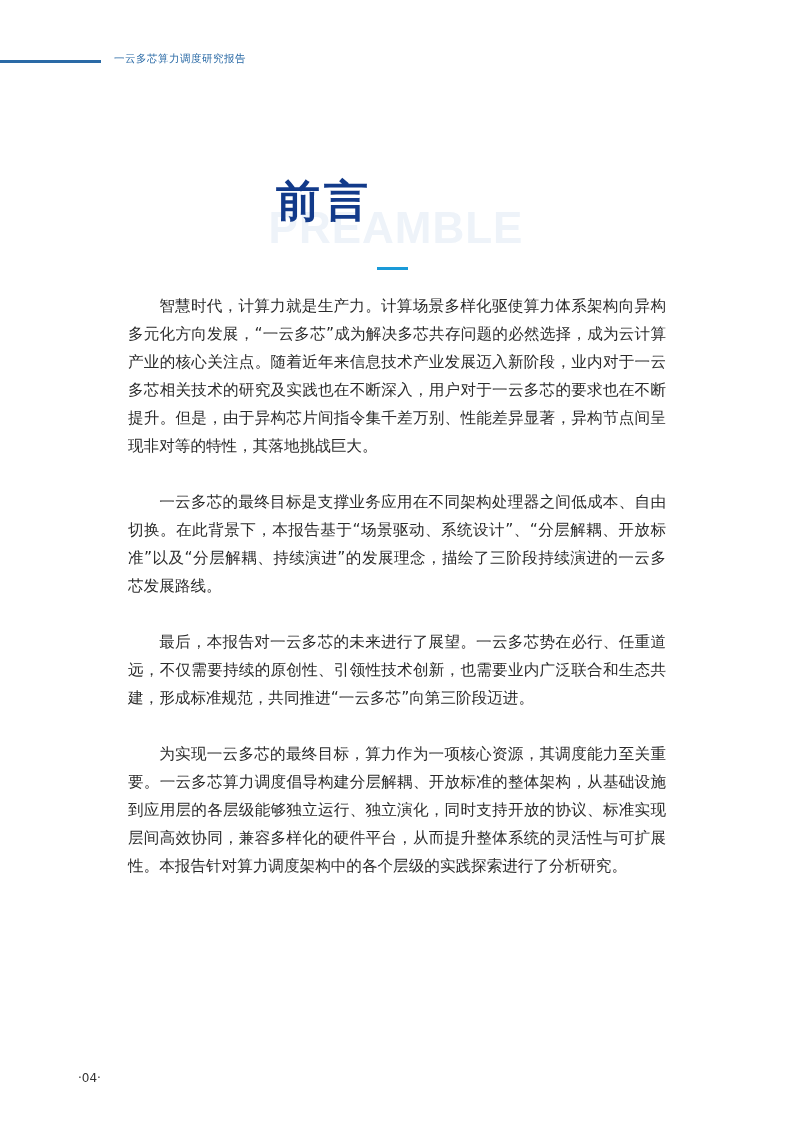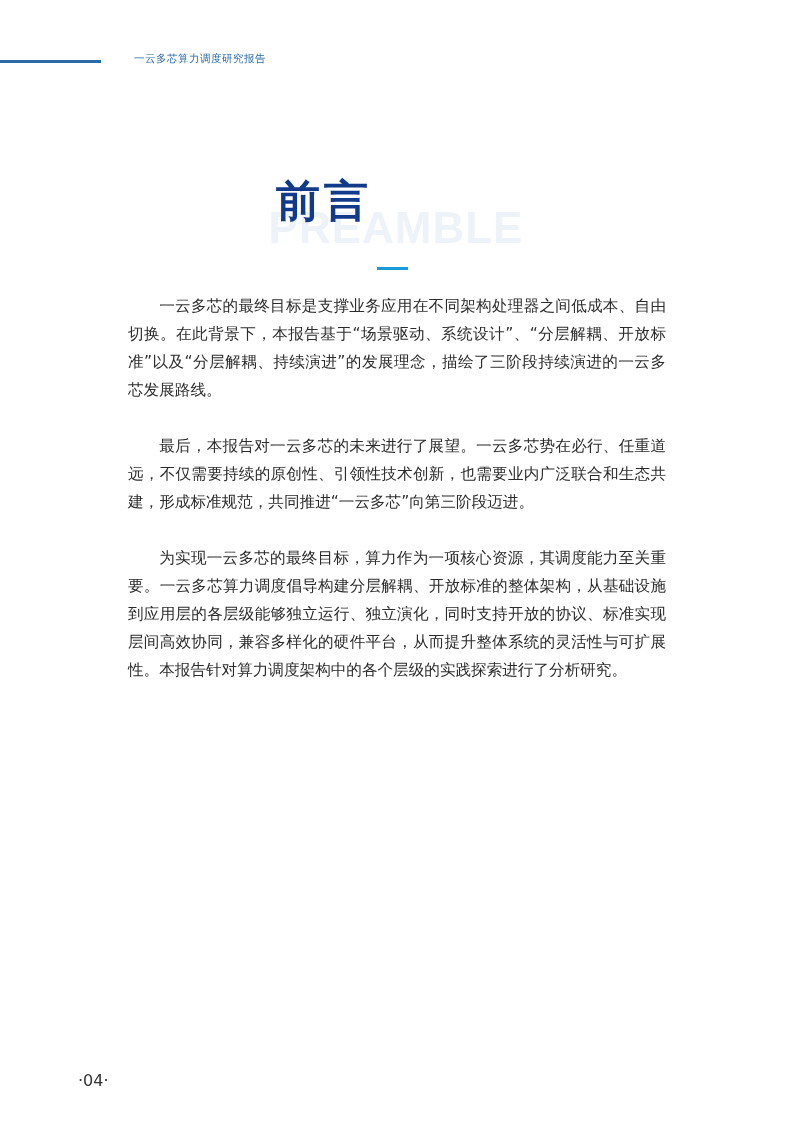--- a/index.html
+++ b/index.html
@@ -1,34 +1,35 @@
 <!DOCTYPE html>
 <html><head>
 <meta charset="utf-8">
 <style>
   html, body { margin:0; padding:0; }
   body { width:793px; height:1122px; background:#ffffff; position:relative; overflow:hidden; font-family:"DejaVu Sans", sans-serif; }
   .hdr-line { position:absolute; left:0; top:60px; width:101px; height:3px; background:#2a6aa6; }
-  .hdr-title { position:absolute; left:114px; top:52px; font-size:10.5px; color:#2a6aa6; letter-spacing:0.5px;margin-left:20px; }
+  .hdr-title { position:absolute; left:114px; top:52px; font-size:10.5px; color:#2a6aa6; letter-spacing:0.5px; }
   .bg-word { position:absolute; left:0; width:792px; top:203px; text-align:center; font-family:"Liberation Sans", sans-serif; font-weight:bold; font-size:44px; color:#eef3f9; letter-spacing:1px; }
   .title { position:absolute; left:0; width:648px; top:172px; text-align:center; font-size:44px; font-weight:bold; color:#123a8a; letter-spacing:4px; }
   .title-bar { position:absolute; left:377px; top:267px; width:31px; height:3px; background:#1a9ad8; }
   .body { position:absolute; left:128px; top:292px; width:538px; font-size:15.6px; line-height:28px; color:#2b2b2b; text-align:justify; }
   .body p { margin:0 0 28px 0; text-indent:2em; }
-  .page-num { position:absolute; left:78px; top:1071px; font-size:16px; color:#333; }
+  .page-num { position:absolute; left:78px; top:1071px; font-size:12px; color:#333; }
 </style>
 </head>
 <body>
 
 <div class="hdr-line"></div>
 <div class="hdr-title">一云多芯算力调度研究报告</div>
 
 <div class="bg-word">PREAMBLE</div>
 <div class="title">前言</div>
 <div class="title-bar"></div>
 
 <div class="body">
+  <p>智慧时代，计算力就是生产力。计算场景多样化驱使算力体系架构向异构多元化方向发展，“一云多芯”成为解决多芯共存问题的必然选择，成为云计算产业的核心关注点。随着近年来信息技术产业发展迈入新阶段，业内对于一云多芯相关技术的研究及实践也在不断深入，用户对于一云多芯的要求也在不断提升。但是，由于异构芯片间指令集千差万别、性能差异显著，异构节点间呈现非对等的特性，其落地挑战巨大。</p>
   <p>一云多芯的最终目标是支撑业务应用在不同架构处理器之间低成本、自由切换。在此背景下，本报告基于“场景驱动、系统设计”、“分层解耦、开放标准”以及“分层解耦、持续演进”的发展理念，描绘了三阶段持续演进的一云多芯发展路线。</p>
   <p>最后，本报告对一云多芯的未来进行了展望。一云多芯势在必行、任重道远，不仅需要持续的原创性、引领性技术创新，也需要业内广泛联合和生态共建，形成标准规范，共同推进“一云多芯”向第三阶段迈进。</p>
   <p>为实现一云多芯的最终目标，算力作为一项核心资源，其调度能力至关重要。一云多芯算力调度倡导构建分层解耦、开放标准的整体架构，从基础设施到应用层的各层级能够独立运行、独立演化，同时支持开放的协议、标准实现层间高效协同，兼容多样化的硬件平台，从而提升整体系统的灵活性与可扩展性。本报告针对算力调度架构中的各个层级的实践探索进行了分析研究。</p>
 </div>
 
 <div class="page-num">·04·</div>
 
 </body></html>

